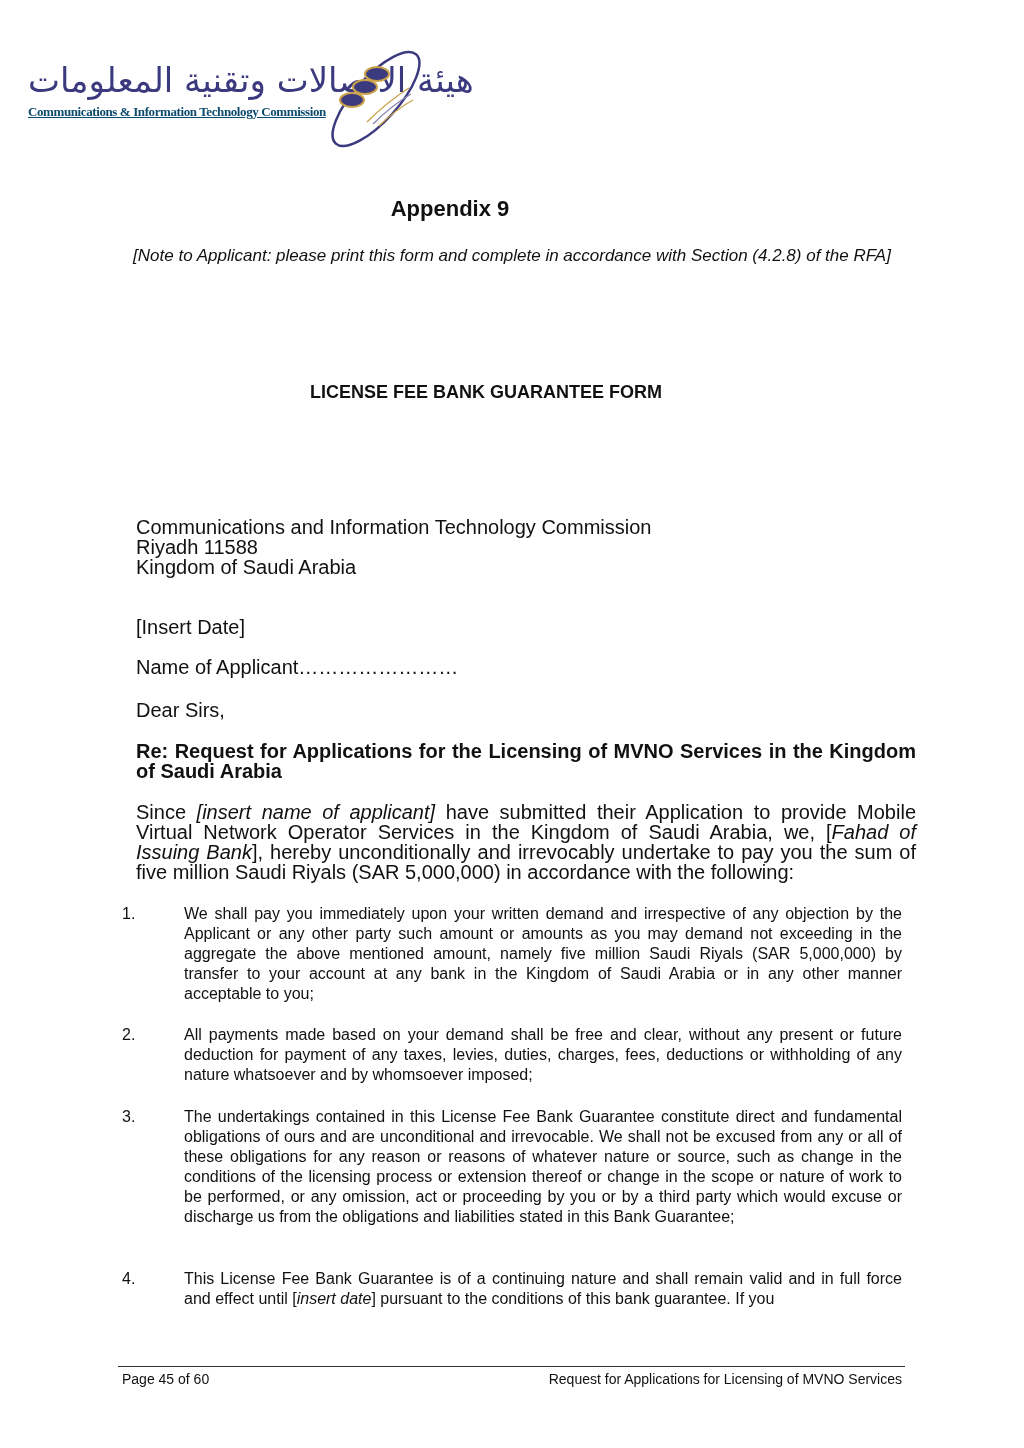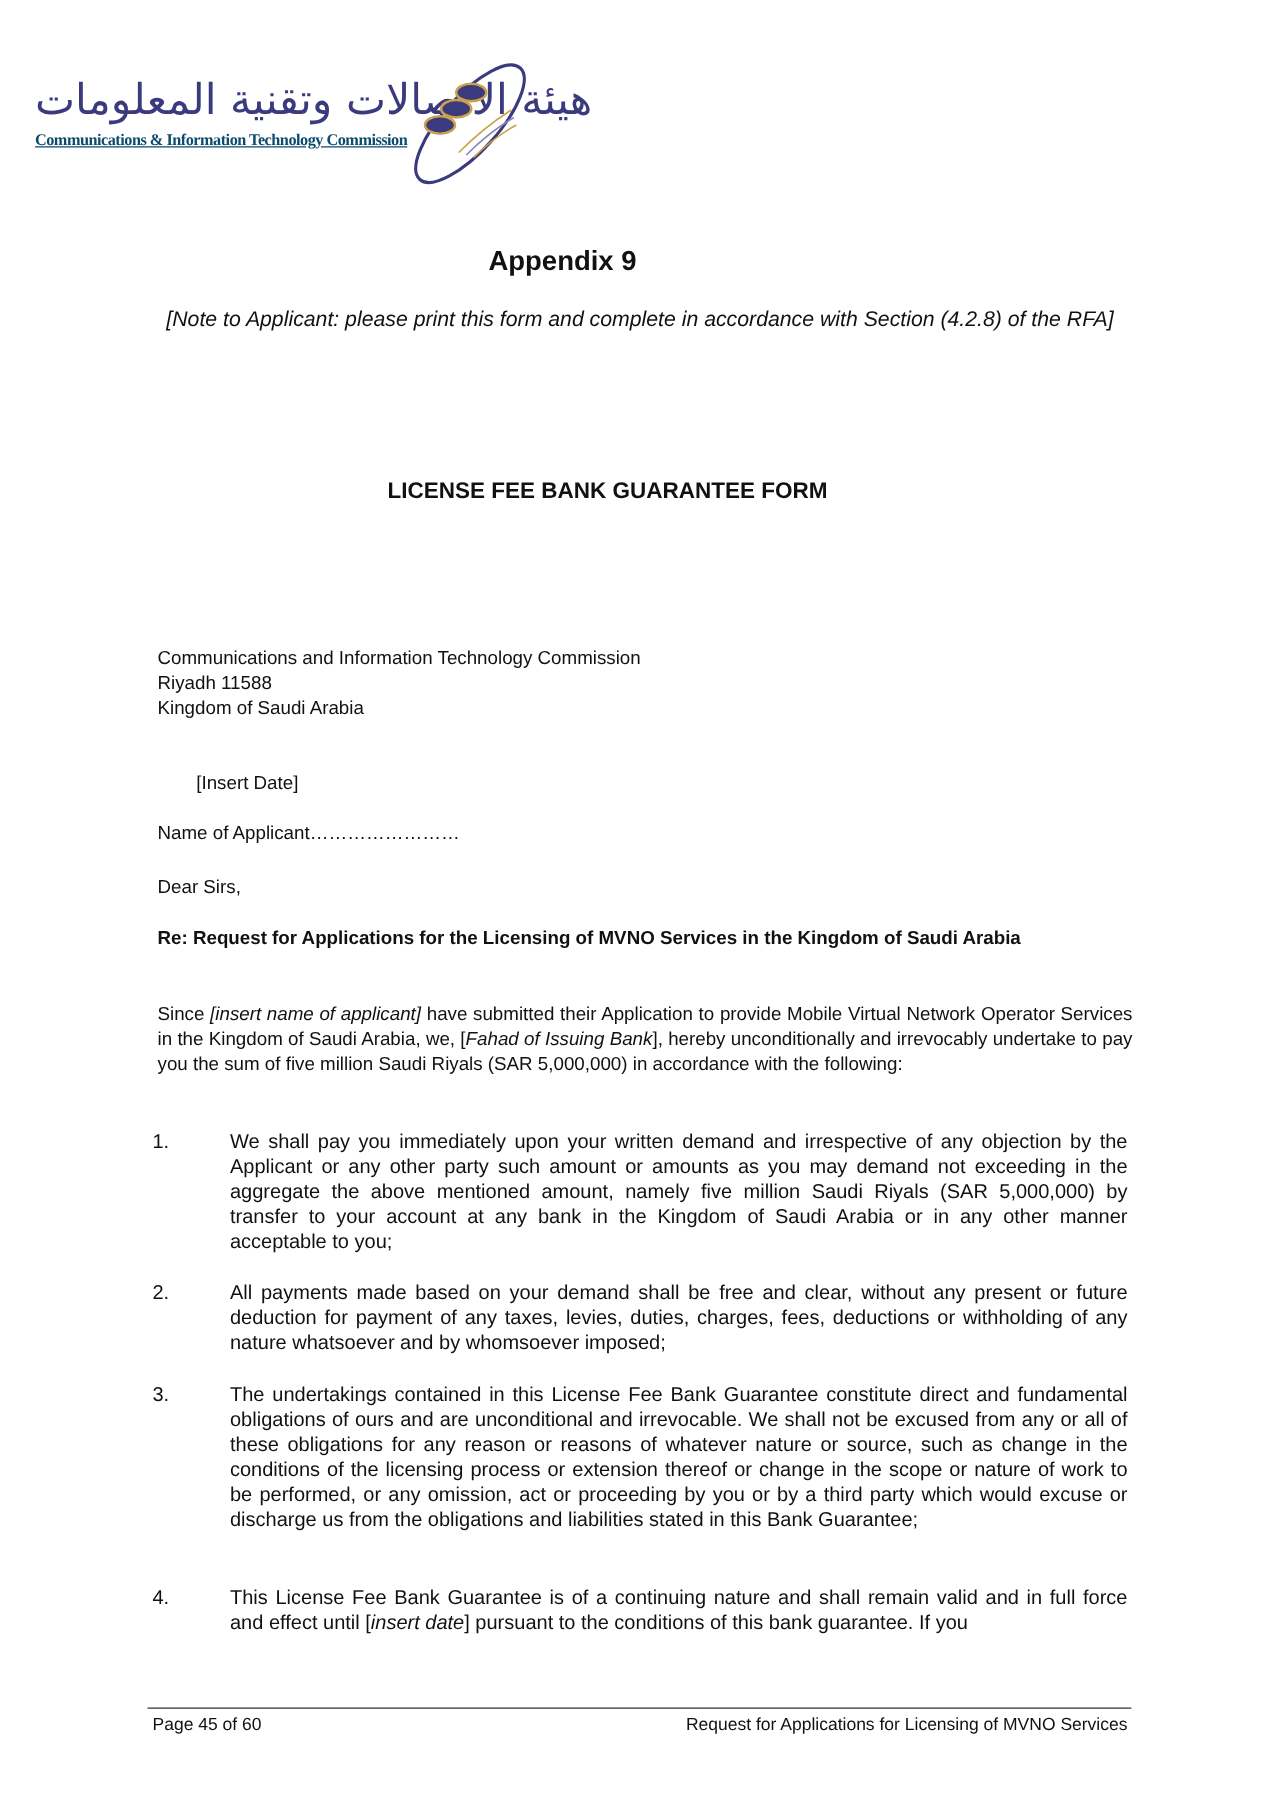--- a/index.html
+++ b/index.html
@@ -24,21 +24,21 @@
     }
     .note {
       position: absolute; left: 120px; width: 784px; top: 246px; text-align: center;
       font-size: 17px; font-style: italic; line-height: 20px;
     }
     .form-title {
       position: absolute; left: 0; width: 972px; top: 382px; text-align: center;
       font-size: 18px; font-weight: bold;
     }
     .text {
-      position: absolute; left: 126px; width: 780px; font-size: 15px; line-height: 20px;
+      position: absolute; left: 136px; width: 780px; font-size: 20px; line-height: 20px;
     }
     .justify { text-align: justify; text-align-last: left; }
     .bold { font-weight: bold; }
     .item { position: absolute; left: 122px; width: 780px; font-size: 16px; line-height: 20px; }
     .item-num { position: absolute; left: 0; top: 0; width: 40px; }
     .item-body { margin-left: 62px; text-align: justify; }
     .footer-rule {
       position: absolute; left: 118px; width: 787px; top: 1366px; height: 0;
       border-top: 1px solid #333333;
     }
@@ -65,21 +65,21 @@
 <div class="title">Appendix 9</div>
 <div class="note">[Note to Applicant: please print this form and complete in accordance with Section (4.2.8) of the RFA]</div>
 <div class="form-title">LICENSE FEE BANK GUARANTEE FORM</div>
 
 <div class="text" style="top:517px;">
   <div>Communications and Information Technology Commission</div>
   <div>Riyadh 11588</div>
   <div>Kingdom of Saudi Arabia</div>
 </div>
 
-<div class="text" style="top:617px;margin-left:31px;">[Insert Date]</div>
+<div class="text" style="top:617px;">[Insert Date]</div>
 
 <div class="text" style="top:657px;">
   <span>Name of Applicant</span><span>……………………</span>
 </div>
 
 <div class="text" style="top:700px;">Dear Sirs,</div>
 
 <div class="text bold justify" style="top:741px;">Re: Request for Applications for the Licensing of MVNO Services in the Kingdom of Saudi Arabia</div>
 
 <div class="text justify" style="top:802px;">

